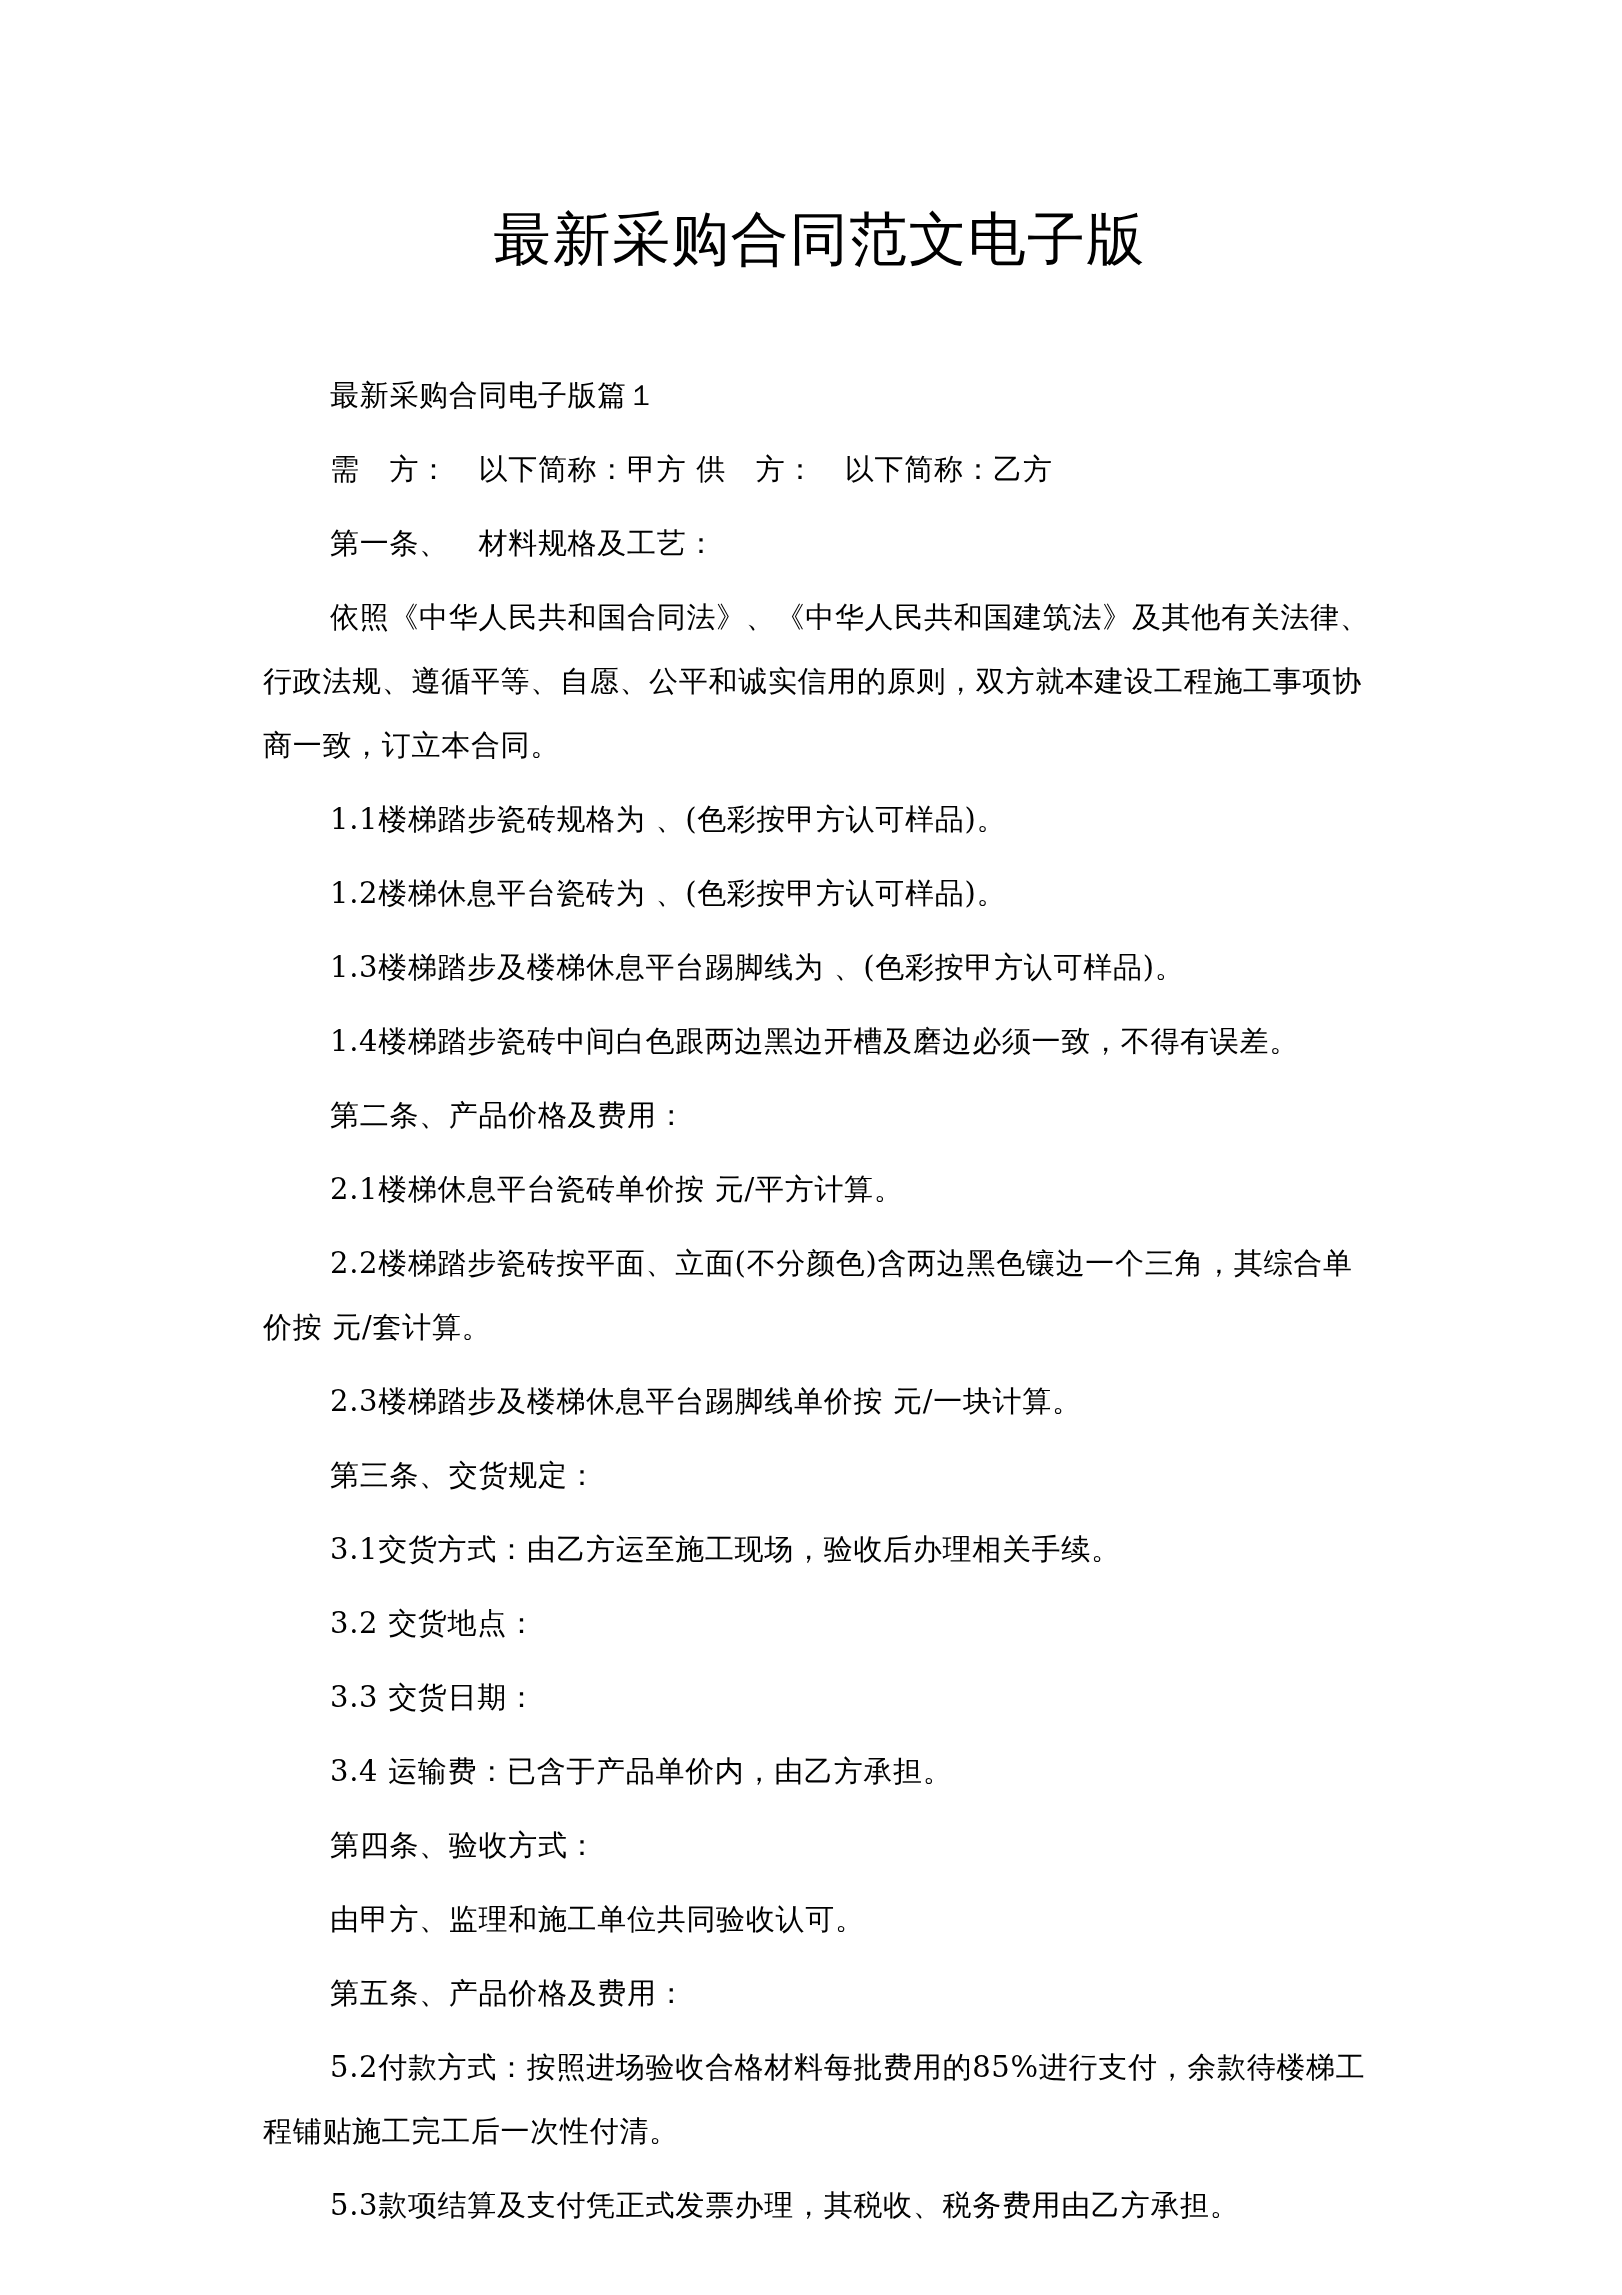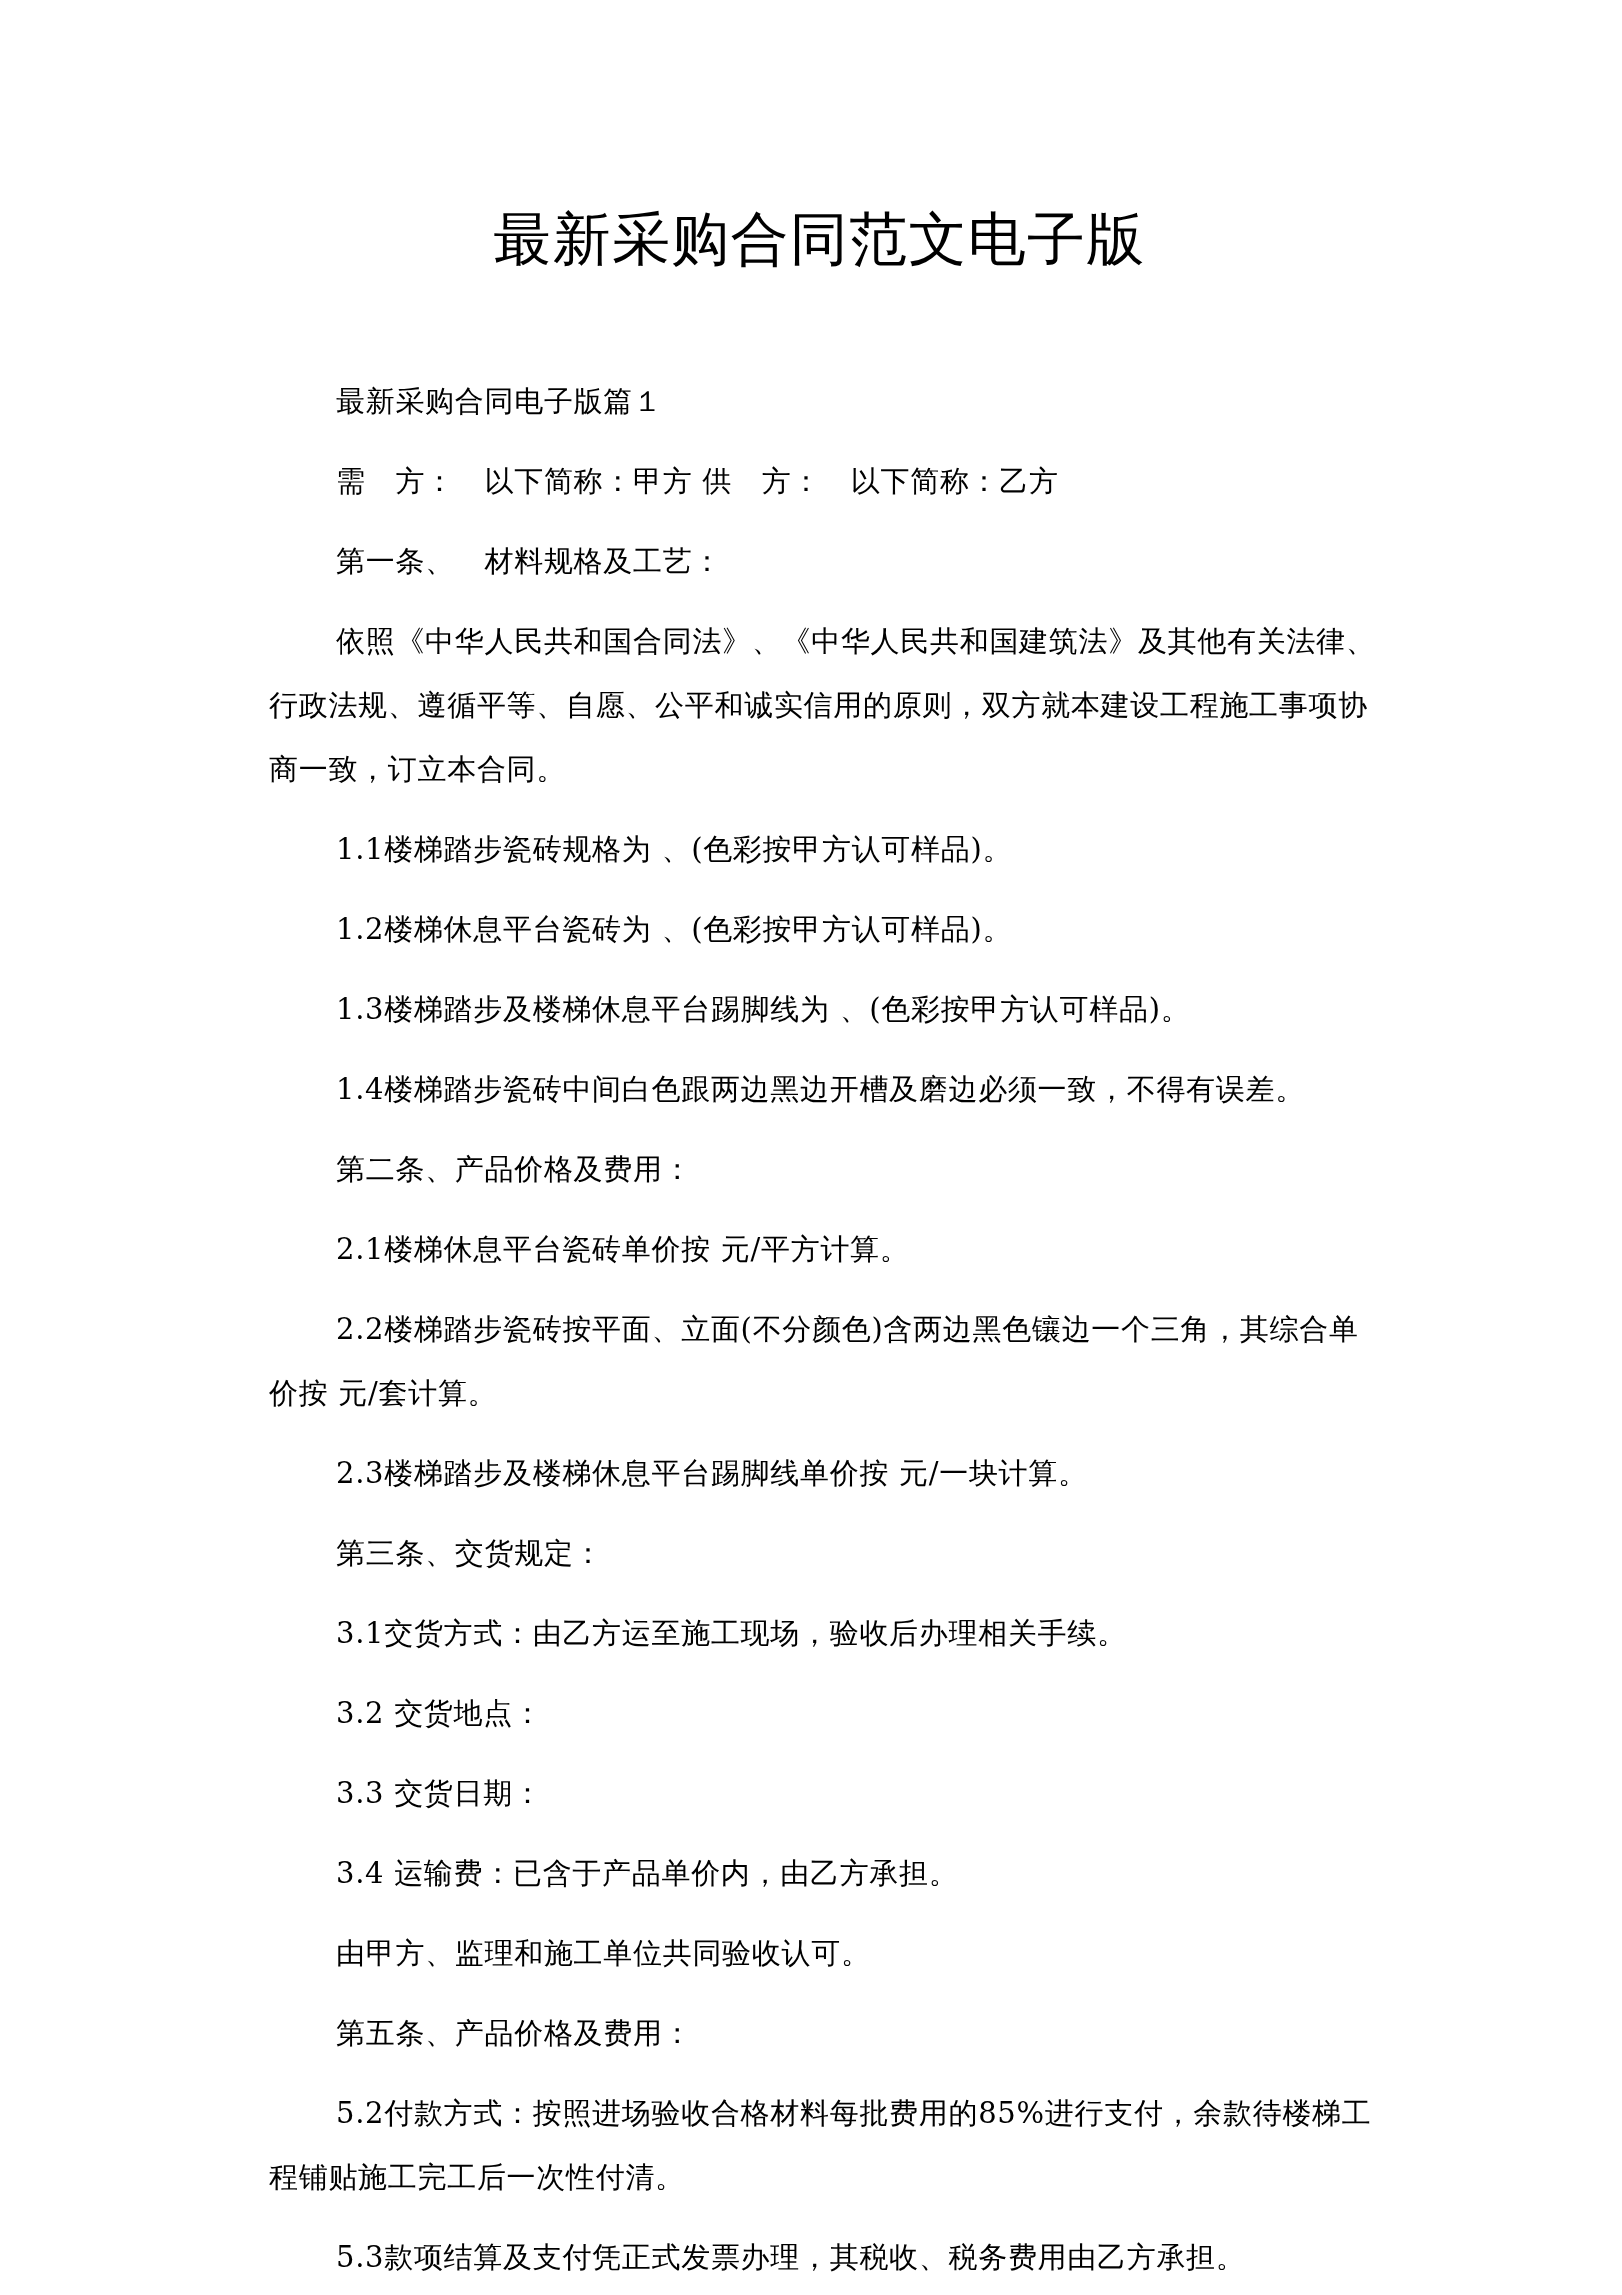--- a/index.html
+++ b/index.html
@@ -34,21 +34,21 @@
       font-weight: normal;
       margin: 0;
     }
     .body {
       position: absolute;
       left: 245px;
       top: 353px;
       width: 1139px;
     }
     .para {
-      margin: 16px;
+      margin: 10px;
       font-size: 29px;
       line-height: 64px;
       text-indent: 67px;
       letter-spacing: 0.7px;
       white-space: normal;
       word-break: break-all;
     }
   </style>
 </head>
 <body>
@@ -67,19 +67,20 @@
     <p class="para">1.4楼梯踏步瓷砖中间白色跟两边黑边开槽及磨边必须一致，不得有误差。</p>
     <p class="para">第二条、产品价格及费用：</p>
     <p class="para">2.1楼梯休息平台瓷砖单价按 元/平方计算。</p>
     <p class="para">2.2楼梯踏步瓷砖按平面、立面(不分颜色)含两边黑色镶边一个三角，其综合单价按 元/套计算。</p>
     <p class="para">2.3楼梯踏步及楼梯休息平台踢脚线单价按 元/一块计算。</p>
     <p class="para">第三条、交货规定：</p>
     <p class="para">3.1交货方式：由乙方运至施工现场，验收后办理相关手续。</p>
     <p class="para">3.2 交货地点：</p>
     <p class="para">3.3 交货日期：</p>
     <p class="para">3.4 运输费：已含于产品单价内，由乙方承担。</p>
+    <p class="para">第四条、验收方式：</p>
     <p class="para">由甲方、监理和施工单位共同验收认可。</p>
     <p class="para">第五条、产品价格及费用：</p>
     <p class="para">5.2付款方式：按照进场验收合格材料每批费用的85%进行支付，余款待楼梯工程铺贴施工完工后一次性付清。</p>
     <p class="para">5.3款项结算及支付凭正式发票办理，其税收、税务费用由乙方承担。</p>
   </div>
 </div>
 
 
 </body></html>

